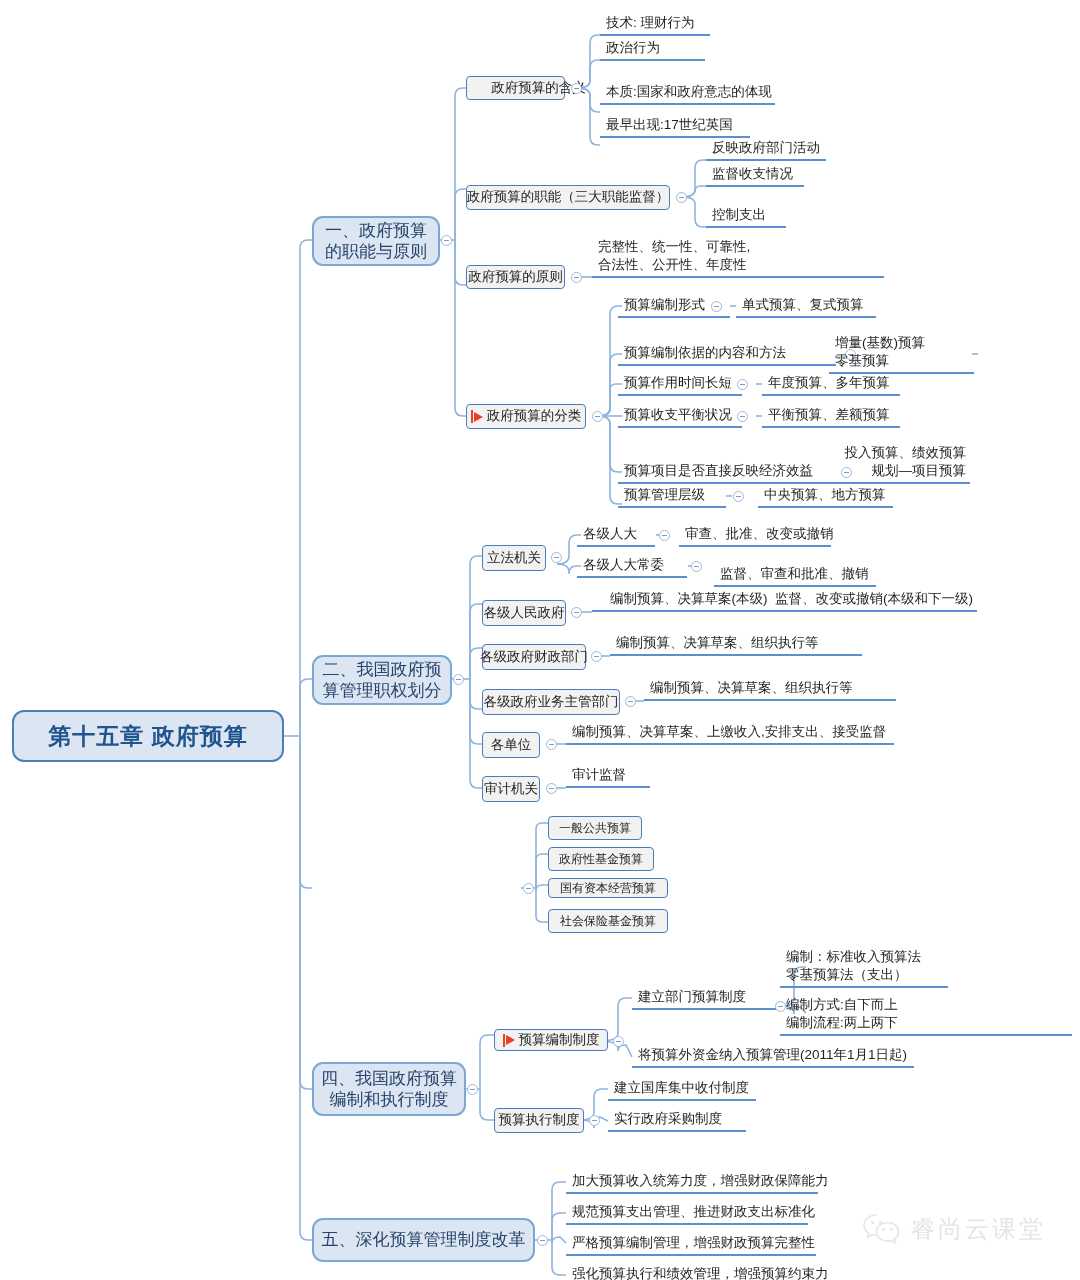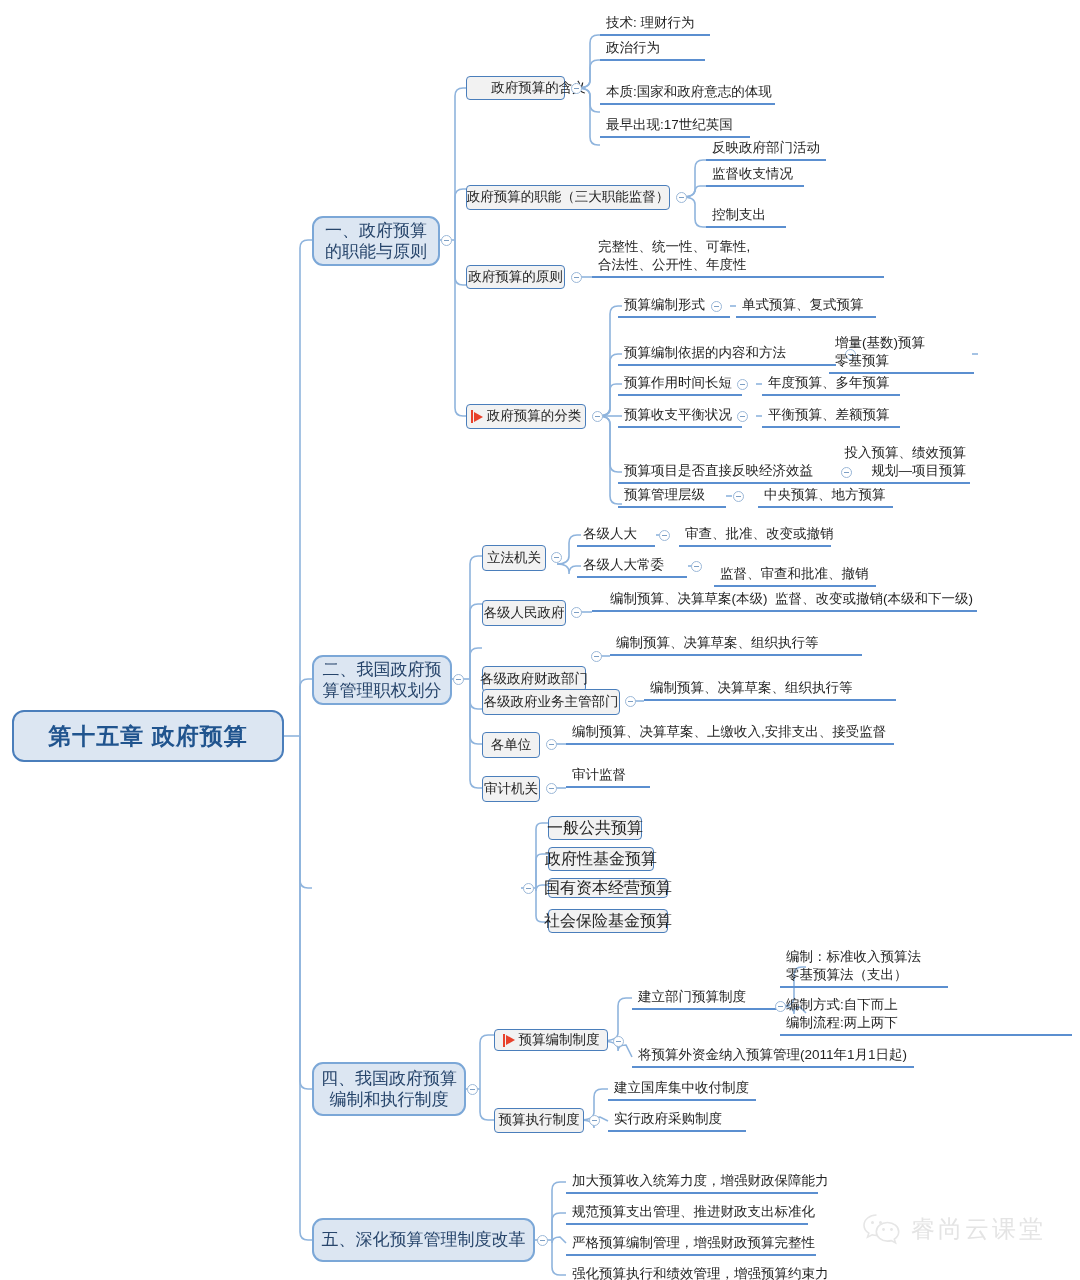--- a/index.html
+++ b/index.html
@@ -48,21 +48,21 @@
     border:1.6px solid #4a7ebb;
     background:#f2f2f2;
     border-radius:4px;
     font-size:13.5px;
     color:#1f1f1f;
   }
   .chip{
     border:1.6px solid #4a7ebb;
     background:#f2f2f2;
     border-radius:4px;
-    font-size:16px;
+    font-size:12px;
     color:#1f1f1f;
   }
   
   .leaf{
     position:absolute;
     box-sizing:border-box;
     font-size:13.5px;
     color:#1f1f1f;
     line-height:1.3;
     white-space:pre;
@@ -277,21 +277,21 @@
   <div class="toggle" style="left:659px;top:530px;"></div>
   <div class="leaf" style="left:679px;top:525px;width:152px;height:22px;">审查、批准、改变或撤销</div>
   <div class="leaf" style="left:577px;top:556px;width:110px;height:22px;">各级人大常委</div>
   <div class="toggle" style="left:691px;top:561px;"></div>
   <div class="leaf" style="left:714px;top:556px;width:162px;height:22px;margin-top:9px;">监督、审查和批准、撤销</div>
 
   <div class="node lvl2" style="left:482px;top:600px;width:84px;height:26px;">各级人民政府</div>
   <div class="toggle" style="left:571px;top:607px;"></div>
   <div class="leaf" style="left:592px;top:590px;width:385px;height:22px;text-align:right;">编制预算、决算草案(本级)  监督、改变或撤销(本级和下一级)</div>
 
-  <div class="node lvl2" style="left:482px;top:644px;width:104px;height:26px;margin-top:22px;">各级政府财政部门</div>
+  <div class="node lvl2" style="left:482px;top:644px;width:104px;height:26px;">各级政府财政部门</div>
   <div class="toggle" style="left:591px;top:651px;"></div>
   <div class="leaf" style="left:610px;top:634px;width:252px;height:22px;">编制预算、决算草案、组织执行等</div>
 
   <div class="node lvl2" style="left:482px;top:689px;width:138px;height:26px;">各级政府业务主管部门</div>
   <div class="toggle" style="left:625px;top:696px;"></div>
   <div class="leaf" style="left:644px;top:679px;width:252px;height:22px;">编制预算、决算草案、组织执行等</div>
 
   <div class="node lvl2" style="left:482px;top:732px;width:58px;height:26px;">各单位</div>
   <div class="toggle" style="left:546px;top:739px;"></div>
   <div class="leaf" style="left:566px;top:723px;width:328px;height:22px;">编制预算、决算草案、上缴收入,安排支出、接受监督</div>

